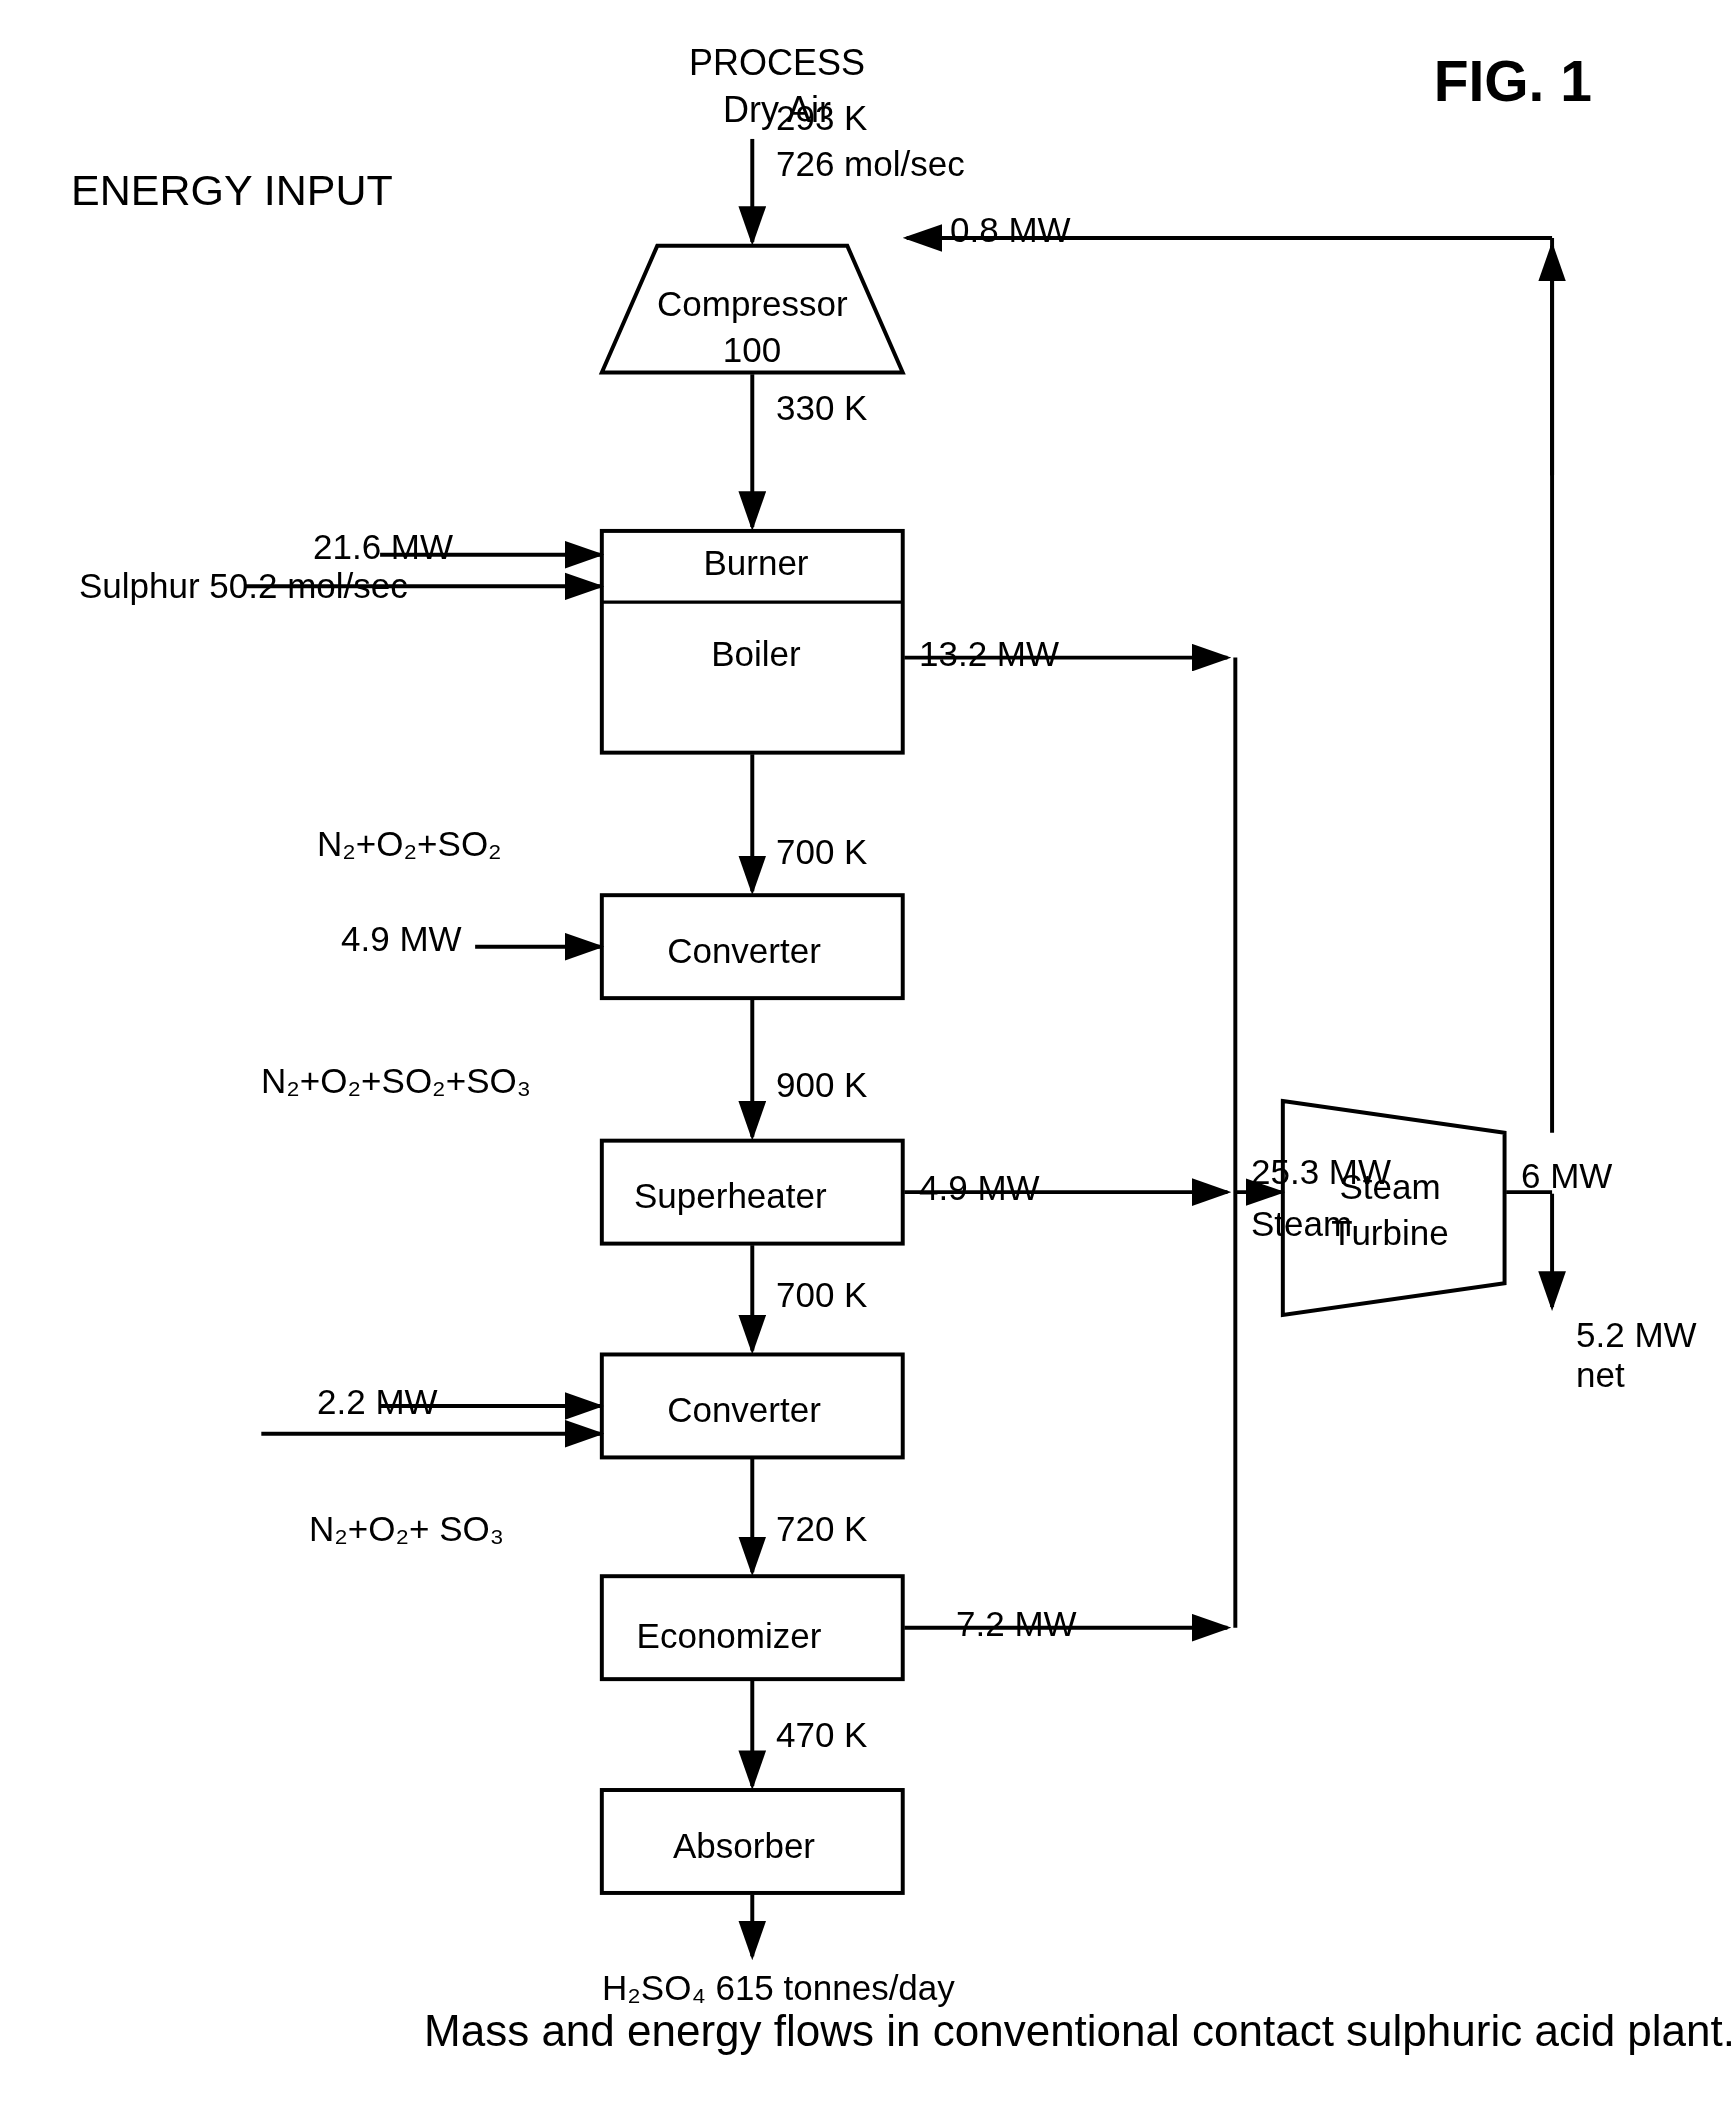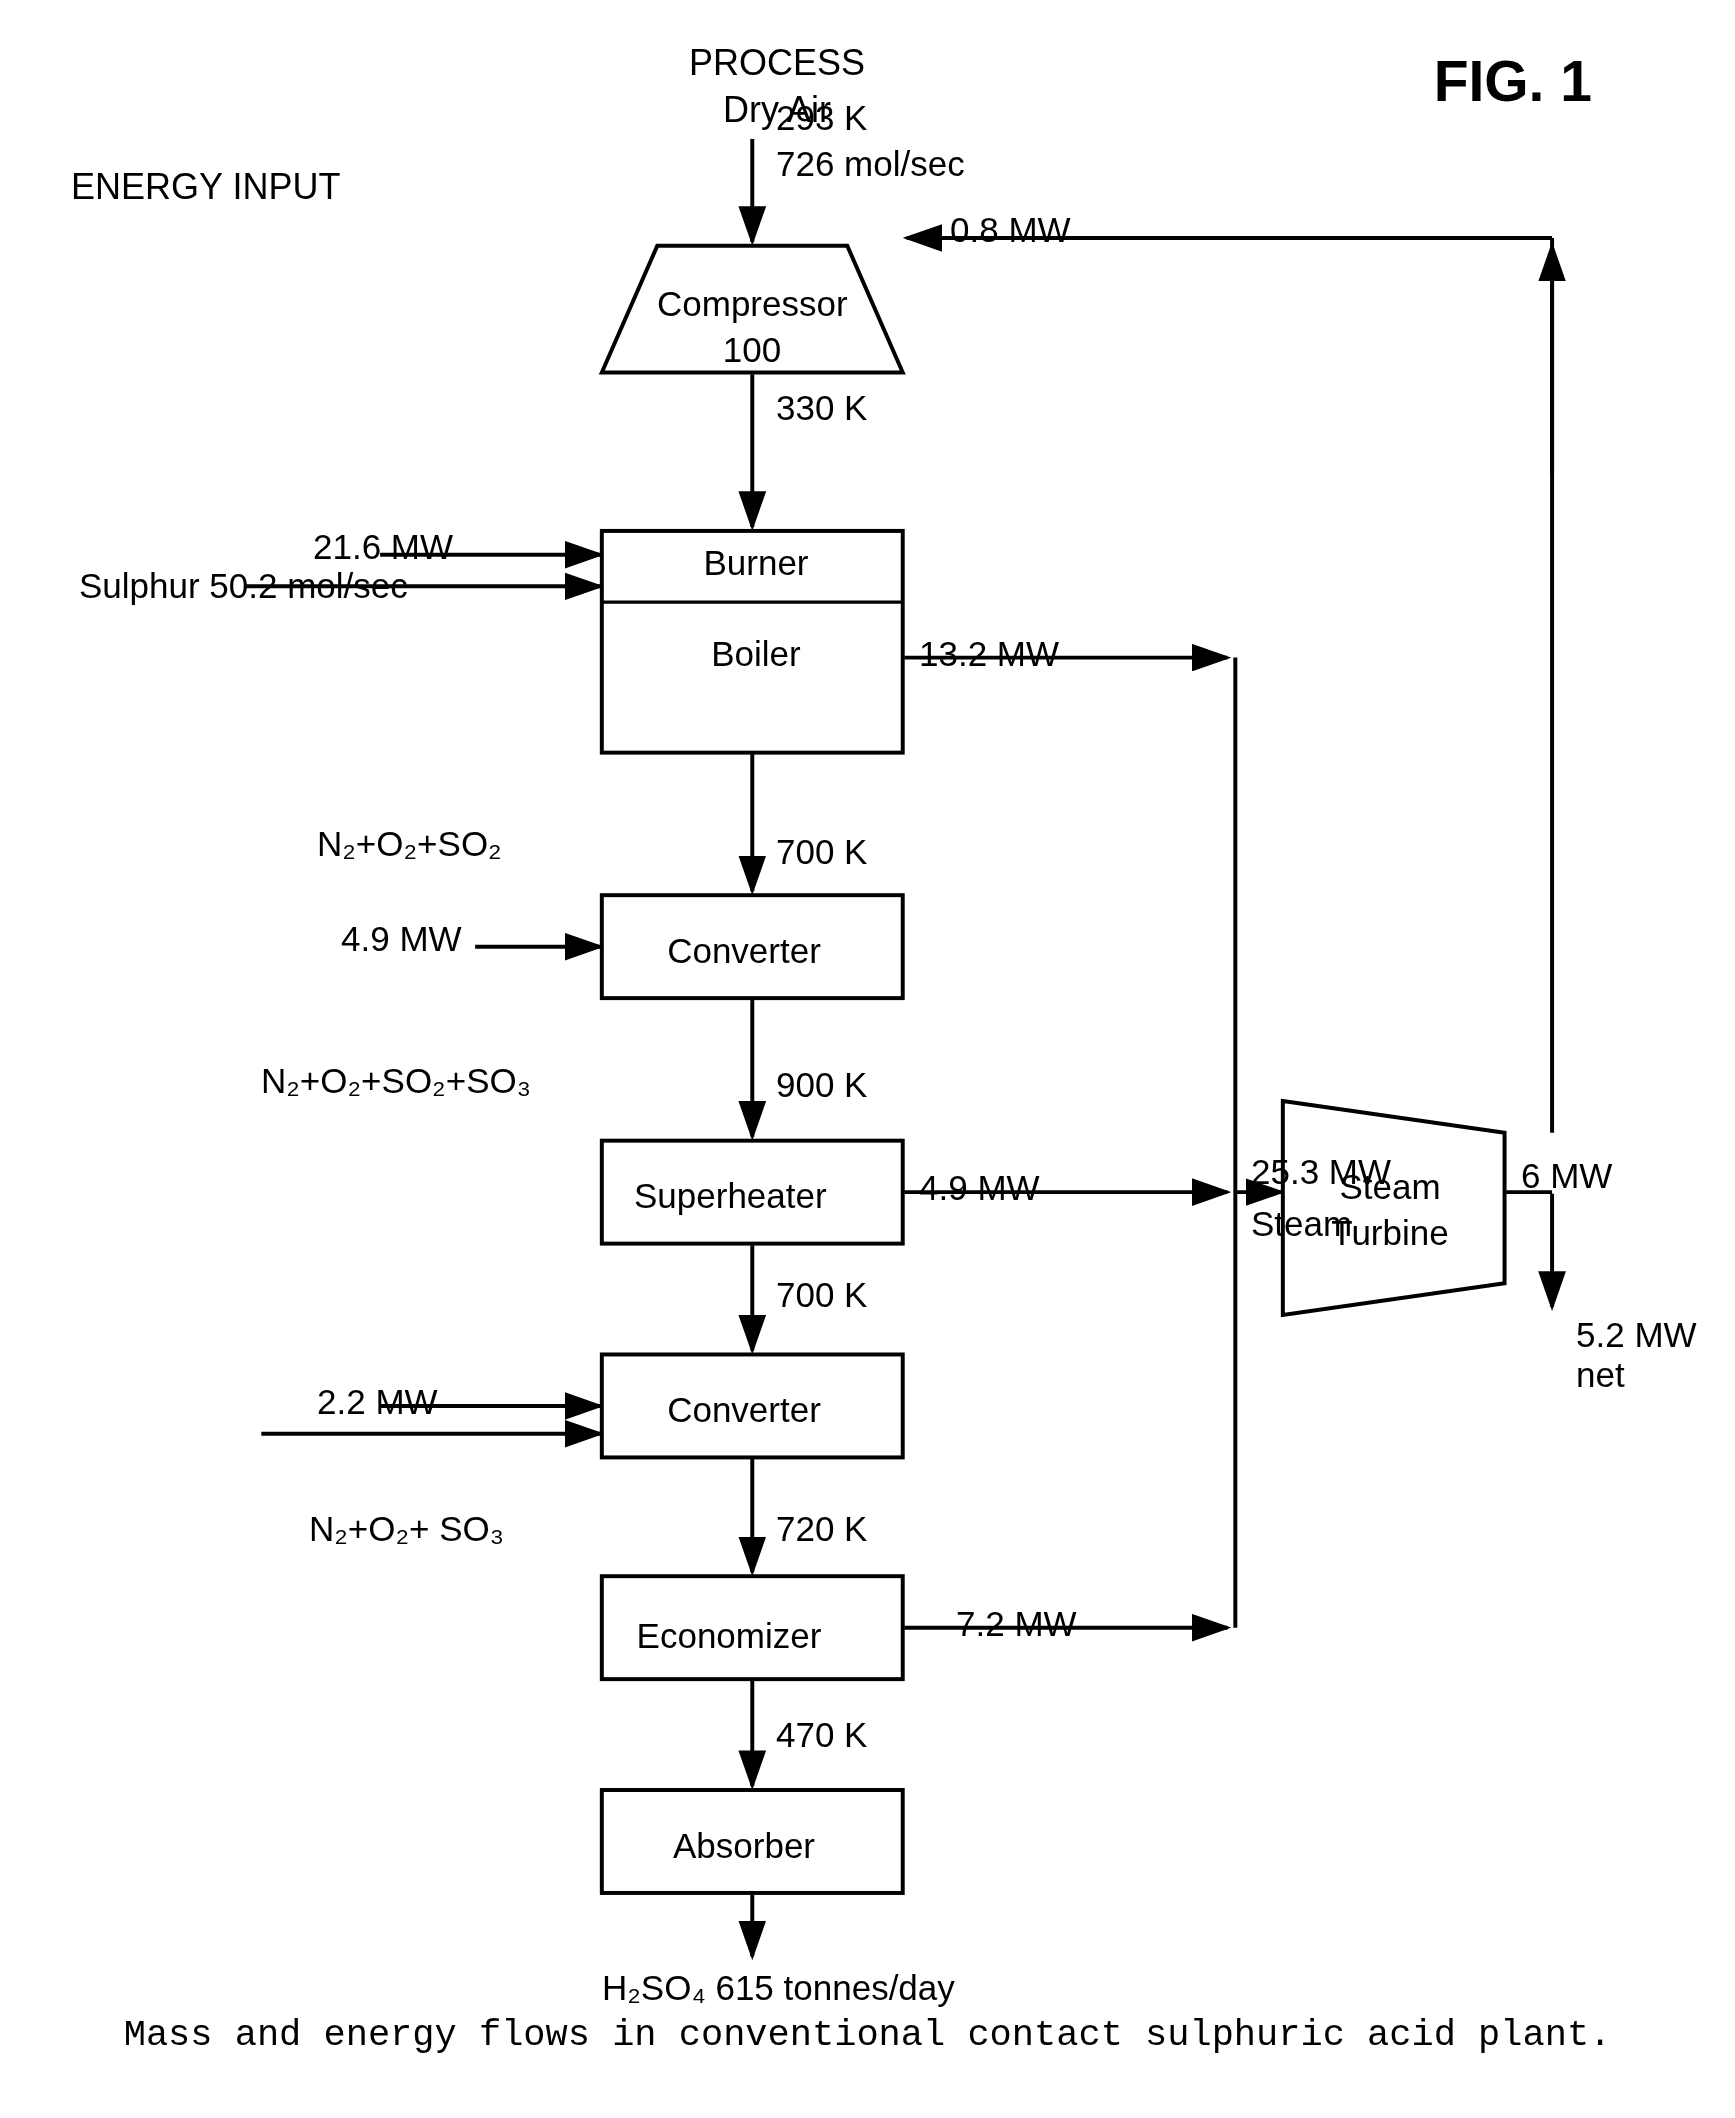--- a/index.html
+++ b/index.html
@@ -22,21 +22,21 @@
       top: 48px;
       right: 143px;
       font-size: 57px;
       font-weight: bold;
       font-family: Arial, sans-serif;
     }
     .energy-input-label {
       position: absolute;
       top: 166px;
       left: 71px;
-      font-size: 36px;
+      font-size: 43px;
       font-family: Arial, sans-serif;
     }
     .process-label {
       position: absolute;
       top: 40px;
       left: 689px;
       text-align: center;
       font-size: 36px;
       font-family: Arial, sans-serif;
       line-height: 1.3;
@@ -53,23 +53,23 @@
       top: 0; left: 0;
       width: 1735px;
       height: 2119px;
       pointer-events: none;
     }
     .caption {
       position: absolute;
       bottom: 63px;
       left: 0;
       width: 1735px;
-      text-align: center;
-      font-size: 37px;
-      font-family: Liberation Mono, monospace;
+      text-align: right;
+      font-size: 44px;
+      font-family: Liberation Sans, sans-serif;
     }
   </style>
 </head>
 <body>
 
 <div class="page">
 
   <div class="fig-title">FIG. 1</div>
 
   <div class="energy-input-label">ENERGY INPUT</div>

